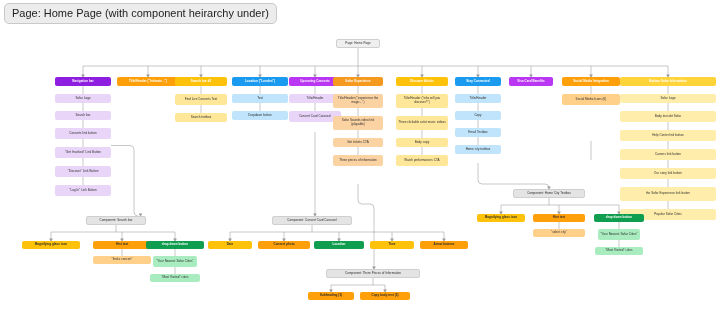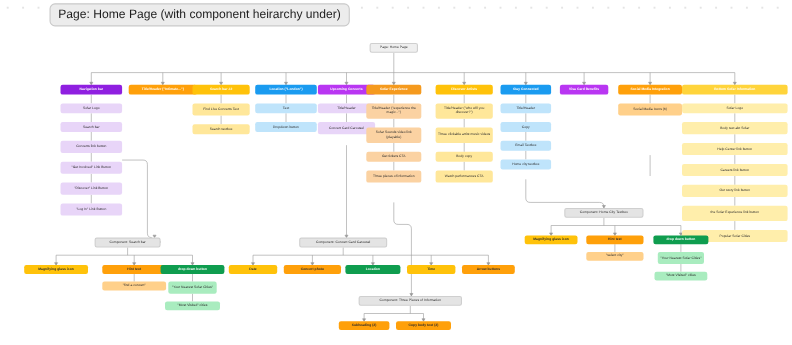--- a/index.html
+++ b/index.html
@@ -17,21 +17,21 @@
     background-size:14px 14px;
     opacity:.85;
     pointer-events:none;
   }
   #gridmask{position:absolute;left:0;top:14px;width:720px;height:300px;background:#fff;}
 
   .title-chip{
     position:absolute;left:4px;top:3px;
     padding:3px 7px 4px 7px;
     background:#ececec;border:1px solid #c9c9c9;border-radius:5px;
-    font-size:11px;color:#1d1d1d;white-space:nowrap;line-height:1.1;margin-left:41px;
+    font-size:11px;color:#1d1d1d;white-space:nowrap;line-height:1.1;
   }
 
   .node{
     position:absolute;box-sizing:border-box;
     display:flex;align-items:center;justify-content:center;text-align:center;
     border-radius:2px;
     font-size:3.1px;line-height:1.22;
     letter-spacing:.05px;
     padding:1px 2px;
     color:#2b2b2b;

